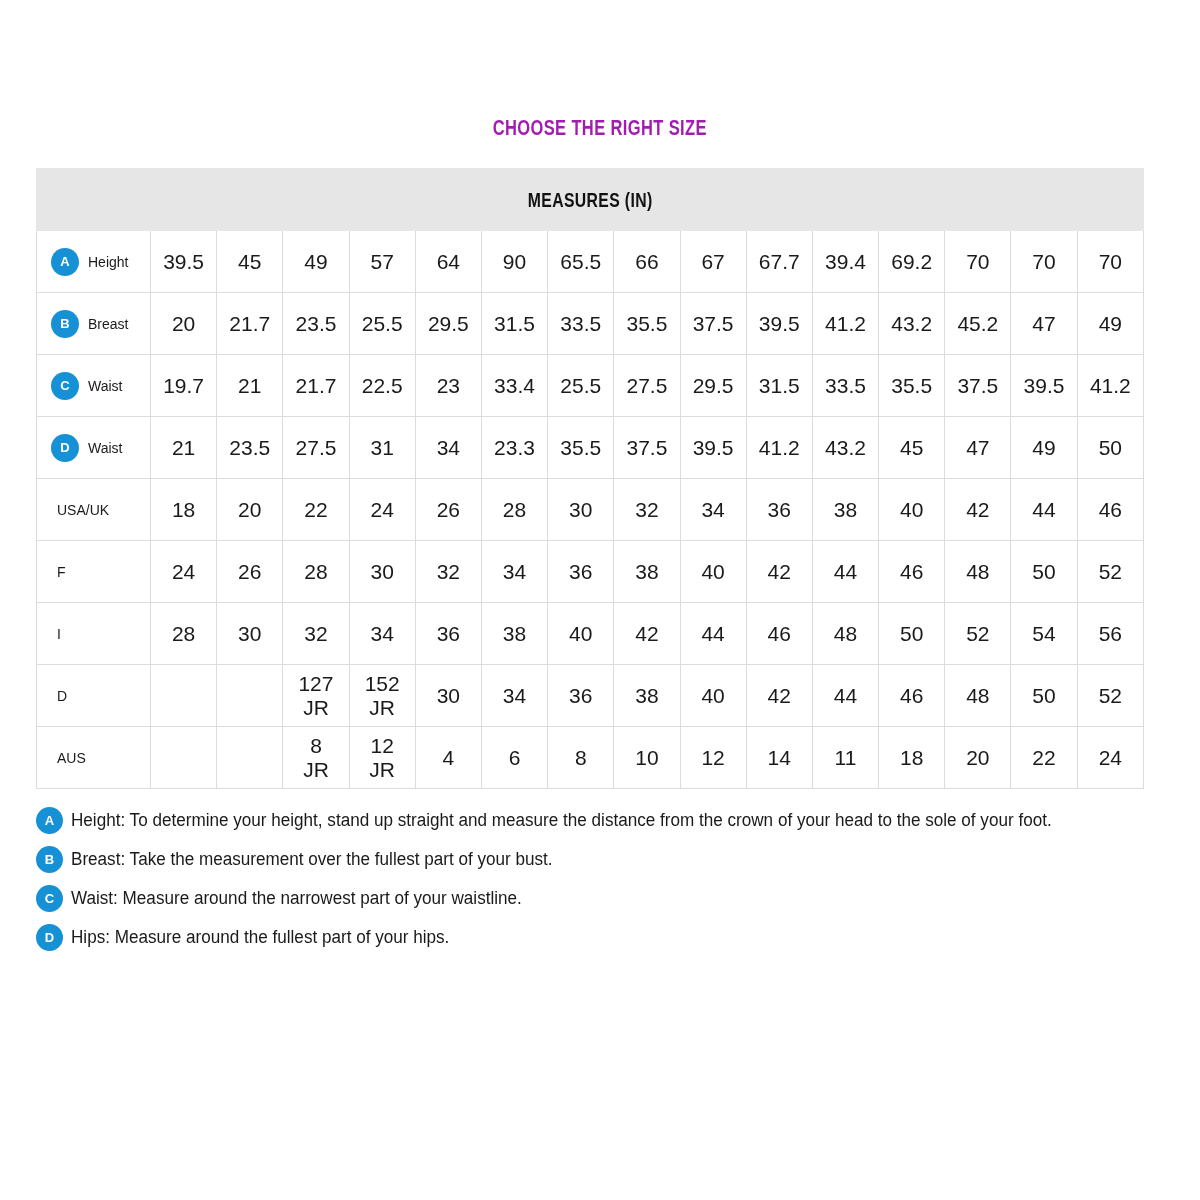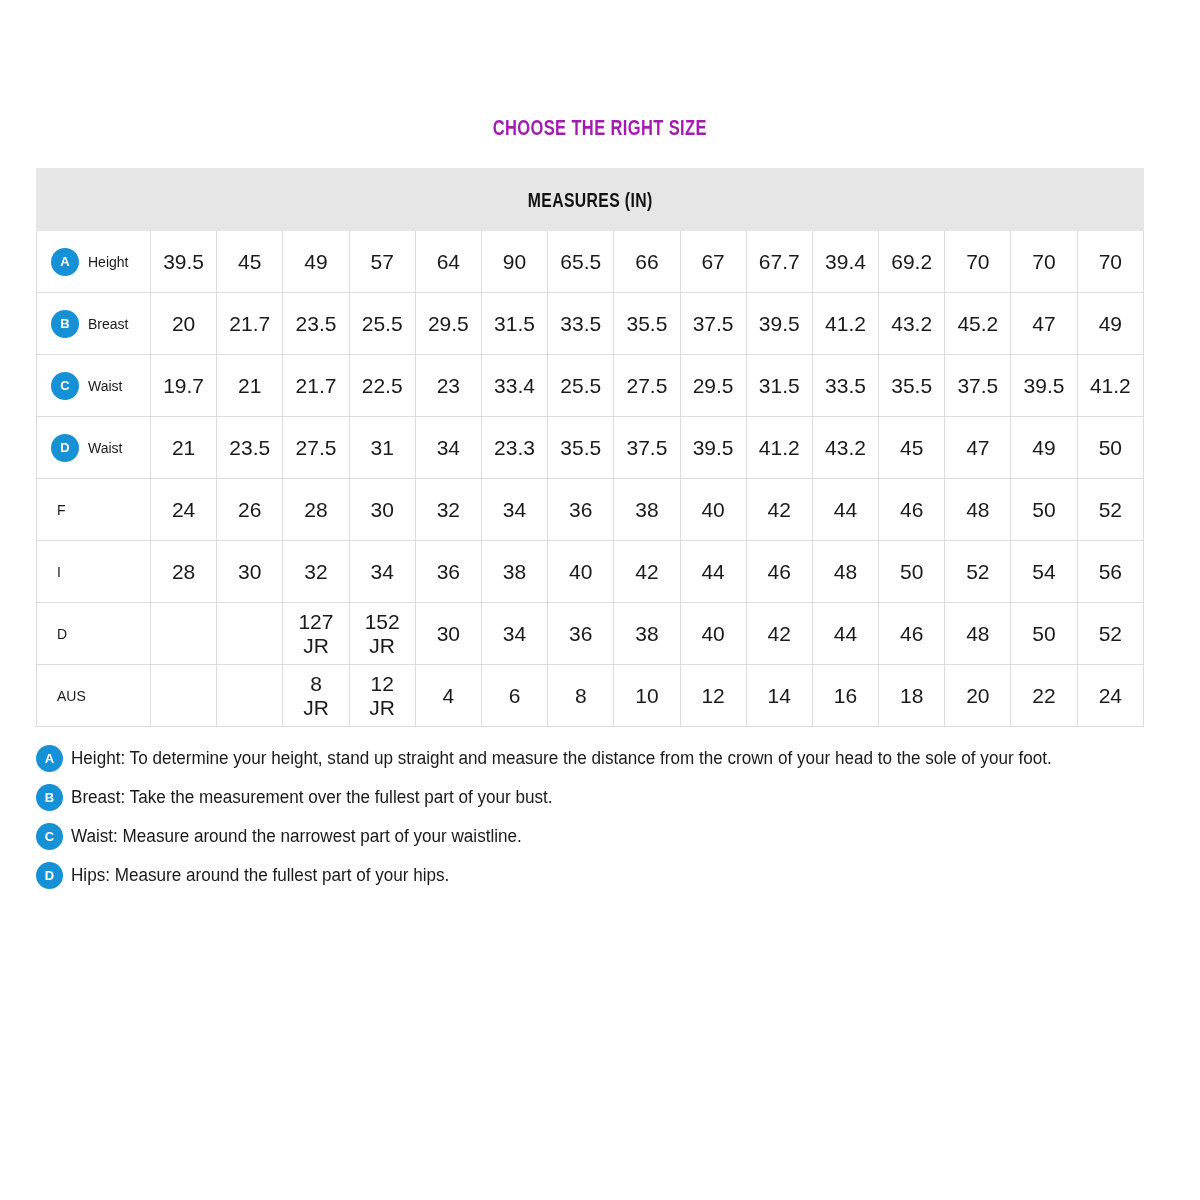--- a/index.html
+++ b/index.html
@@ -147,20 +147,38 @@
         <td>37.5</td>
         <td>39.5</td>
         <td>41.2</td>
         <td>43.2</td>
         <td>45</td>
         <td>47</td>
         <td>49</td>
         <td>50</td>
       </tr>
       <tr>
+        <td class="label-cell"><div class="label-inner no-badge"><span class="row-label">USA/UK</span></div></td>
+        <td>18</td>
+        <td>20</td>
+        <td>22</td>
+        <td>24</td>
+        <td>26</td>
+        <td>28</td>
+        <td>30</td>
+        <td>32</td>
+        <td>34</td>
+        <td>36</td>
+        <td>38</td>
+        <td>40</td>
+        <td>42</td>
+        <td>44</td>
+        <td>46</td>
+      </tr>
+      <tr>
         <td class="label-cell"><div class="label-inner no-badge"><span class="row-label">F</span></div></td>
         <td>24</td>
         <td>26</td>
         <td>28</td>
         <td>30</td>
         <td>32</td>
         <td>34</td>
         <td>36</td>
         <td>38</td>
         <td>40</td>
@@ -216,21 +234,21 @@
         <td>8
 JR</td>
         <td>12
 JR</td>
         <td>4</td>
         <td>6</td>
         <td>8</td>
         <td>10</td>
         <td>12</td>
         <td>14</td>
-        <td>16</td>
+        <td>11</td>
         <td>18</td>
         <td>20</td>
         <td>22</td>
         <td>24</td>
       </tr>
     </tbody>
 </table>
 
 <div class="footnotes" id="footnotes">
     <div class="footnote">

